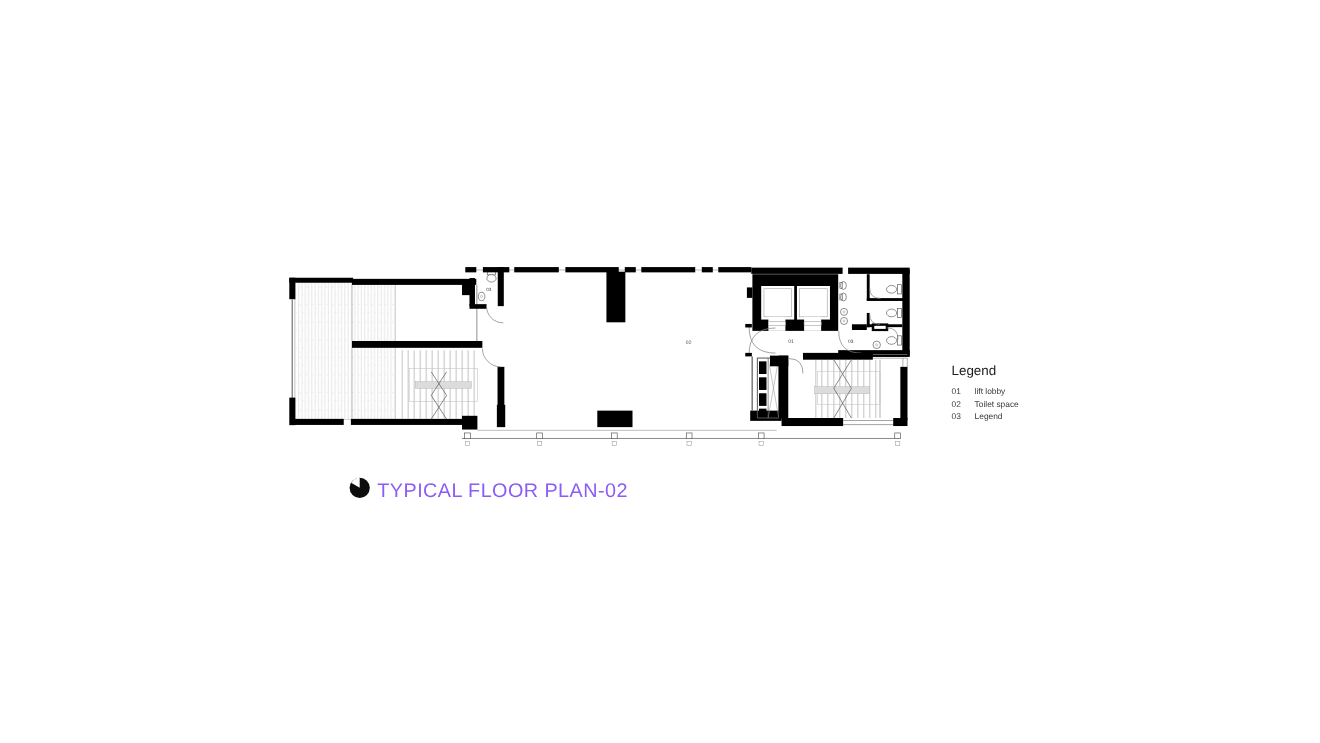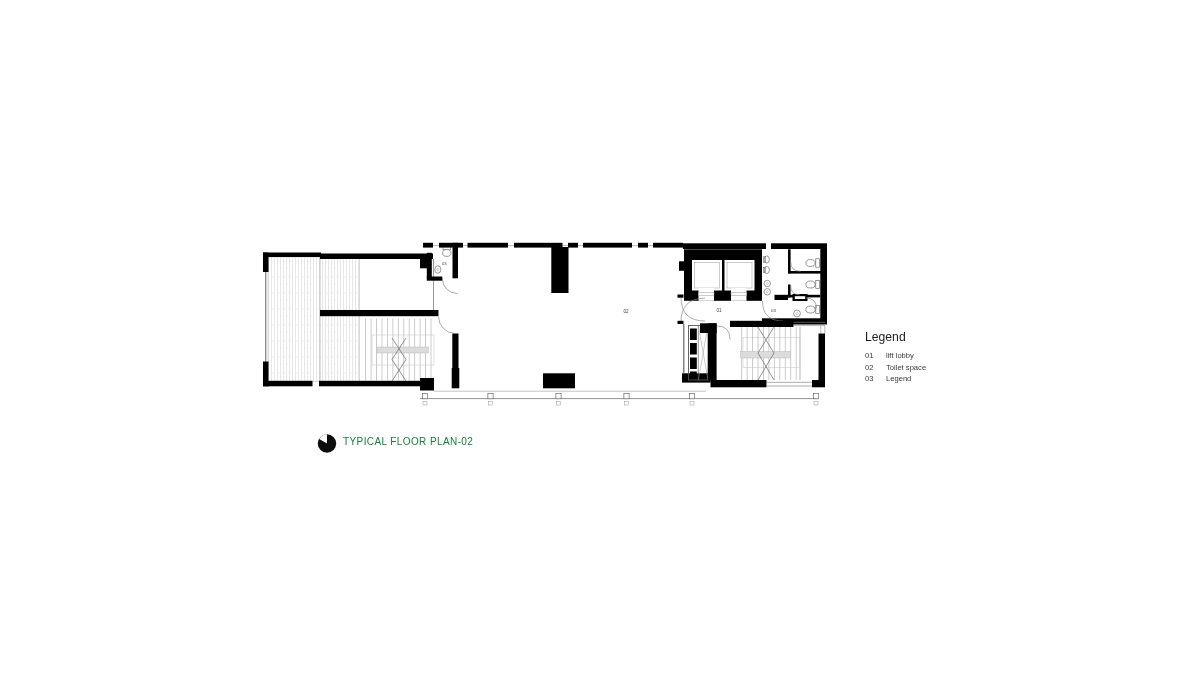--- a/index.html
+++ b/index.html
@@ -9,21 +9,21 @@
   }
   #canvas{position:absolute;inset:0;}
   svg{display:block;}
   .abs{position:absolute;}
   .w{fill:#000000;}
   .thin{stroke:#888;stroke-width:0.7;fill:none;}
   .fixture{fill:#ffffff;stroke:#555;stroke-width:0.6;}
   .rlabel{fill:#444;font-family:"Liberation Sans",sans-serif;}
   
   #plan-title{
-    left:343px;top:436px;font-size:10px;letter-spacing:0.4px;color:#15803d;
+    left:343px;top:436px;font-size:18px;letter-spacing:0.4px;color:#8b5cf6;
   }
   
   #legend{left:865px;top:330px;color:#1c1c1c;}
   #legend .lg-title{font-size:12.2px;margin:0 0 6px 0;font-weight:400;}
   #legend .lg-rows{margin-top:3px;}
   #legend .lg-row{display:flex;font-size:7.6px;line-height:11.6px;color:#3a3a3a;}
   #legend .lg-code{width:21px;}
 </style>
 </head>
 <body>

